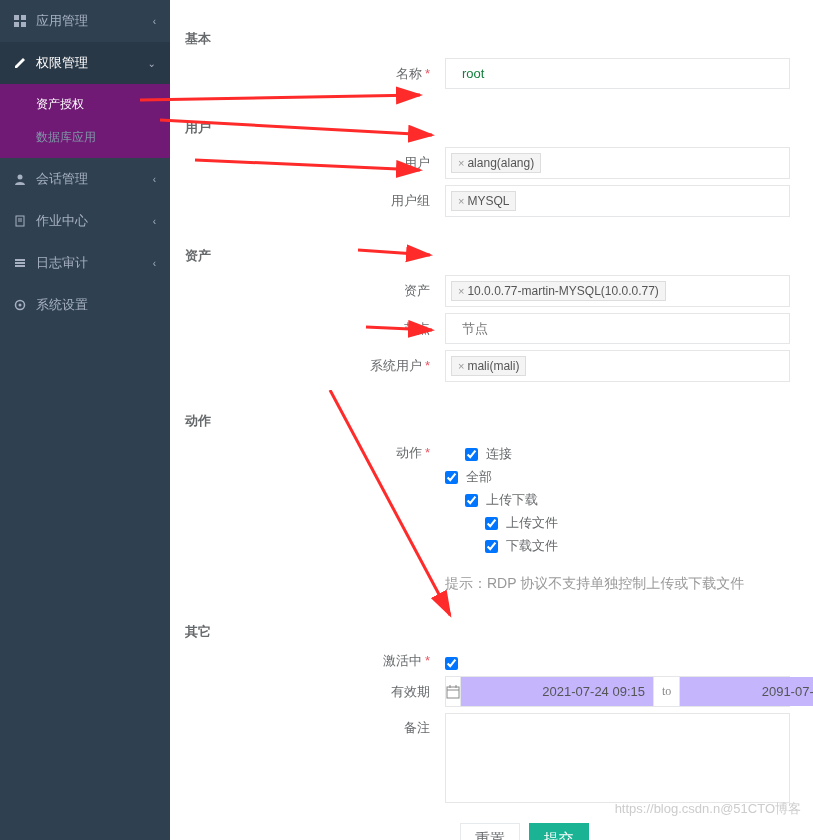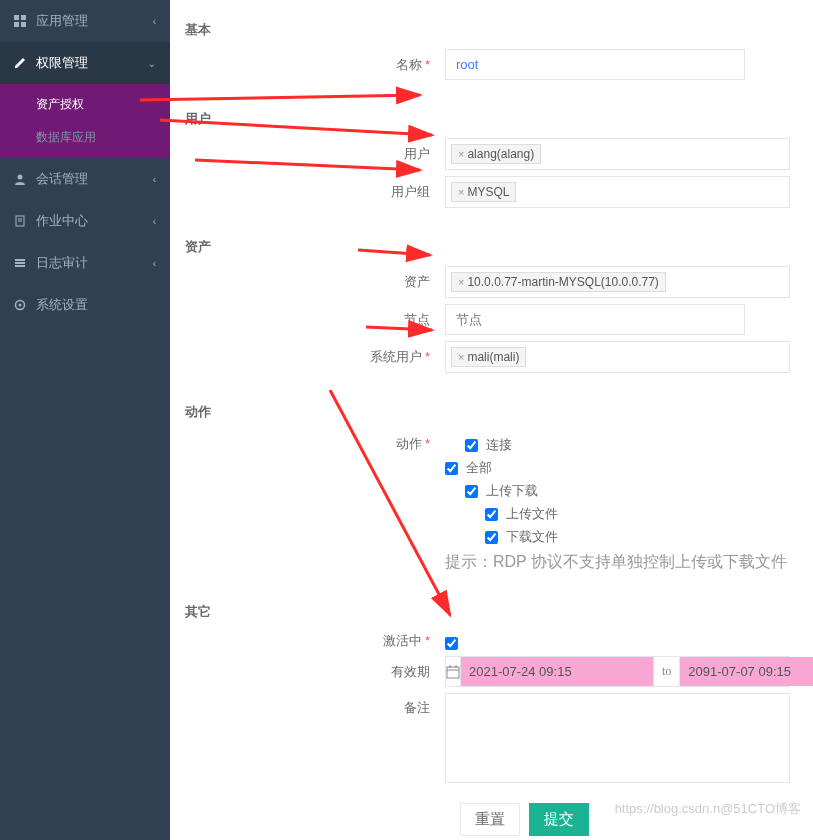--- a/index.html
+++ b/index.html
@@ -55,43 +55,43 @@
     .sidebar-sub .sub-item.active { color: #fff; }
     .main {
       position: absolute;
       left: 170px; top: 0; right: 0;
       padding: 15px 0 20px 15px;
     }
     .section-title {
       font-weight: 600;
       font-size: 13px;
       color: #676a6c;
-      margin-top: 6px;
+      margin-top: 15px;
       margin-bottom: 10px;
     }
     .form-row {
       display: flex;
       align-items: center;
       margin: 6px 0;
     }
     .form-label {
       width: 260px;
       text-align: right;
       padding-right: 15px;
       font-size: 13px;
       color: #676a6c;
     }
     .req { color: #ed5565; margin-left: 3px; }
     .form-field { flex: 1; display:flex; align-items:center; }
     .input-text {
-      width: 300px;
-      padding: 7px 10px;
+      width: 345px;
+      padding: 7px 16px;
       border: 1px solid #e5e6e7;
       font-size: 13px;
-      color: #3b82f6;
+      color: #15803d;
       background: #fff;
     }
     .tag-input {
       width: 345px;
       min-height: 32px;
       padding: 4px 5px;
       border: 1px solid #e5e6e7;
       display: flex;
       align-items: center;
       flex-wrap: wrap;
@@ -105,41 +105,41 @@
       font-size: 12px;
       color: #555;
       display: inline-flex;
       align-items: center;
     }
     .tag .x { margin-right: 3px; font-size: 11px; color: #999; }
     .checkbox-row { display: flex; align-items: center; margin: 5px 0; font-size: 13px; color: #676a6c; }
     .checkbox-row input { margin-right: 8px; }
     .indent-1 { padding-left: 20px; }
     .indent-2 { padding-left: 40px; }
-    .hint { font-size: 16px; color: #999; margin-top: 6px; }
+    .hint { font-size: 14px; color: #999; margin-top: 20px; }
     .date-group {
       display: flex;
       align-items: stretch;
       width: 345px;
       border: 1px solid #e5e6e7;
     }
     .date-ico {
       width: 34px;
       display: flex; align-items: center; justify-content: center;
       border-right: 1px solid #e5e6e7;
       background: #fff;
     }
     .date-box {
       flex: 1;
       padding: 7px 8px;
-      text-align: left;
+      text-align: right;
       font-size: 13px;
       color: #555;
       border: none;
-      background: #f9a8d4;
+      background: #c4b5fd;
     }
     .date-mid {
       padding: 7px 8px;
       border-left: 1px solid #e5e6e7;
       border-right: 1px solid #e5e6e7;
       font-size: 12px;
       color: #888;
       background: #fff;
       font-family: Liberation Serif, serif;
     }

